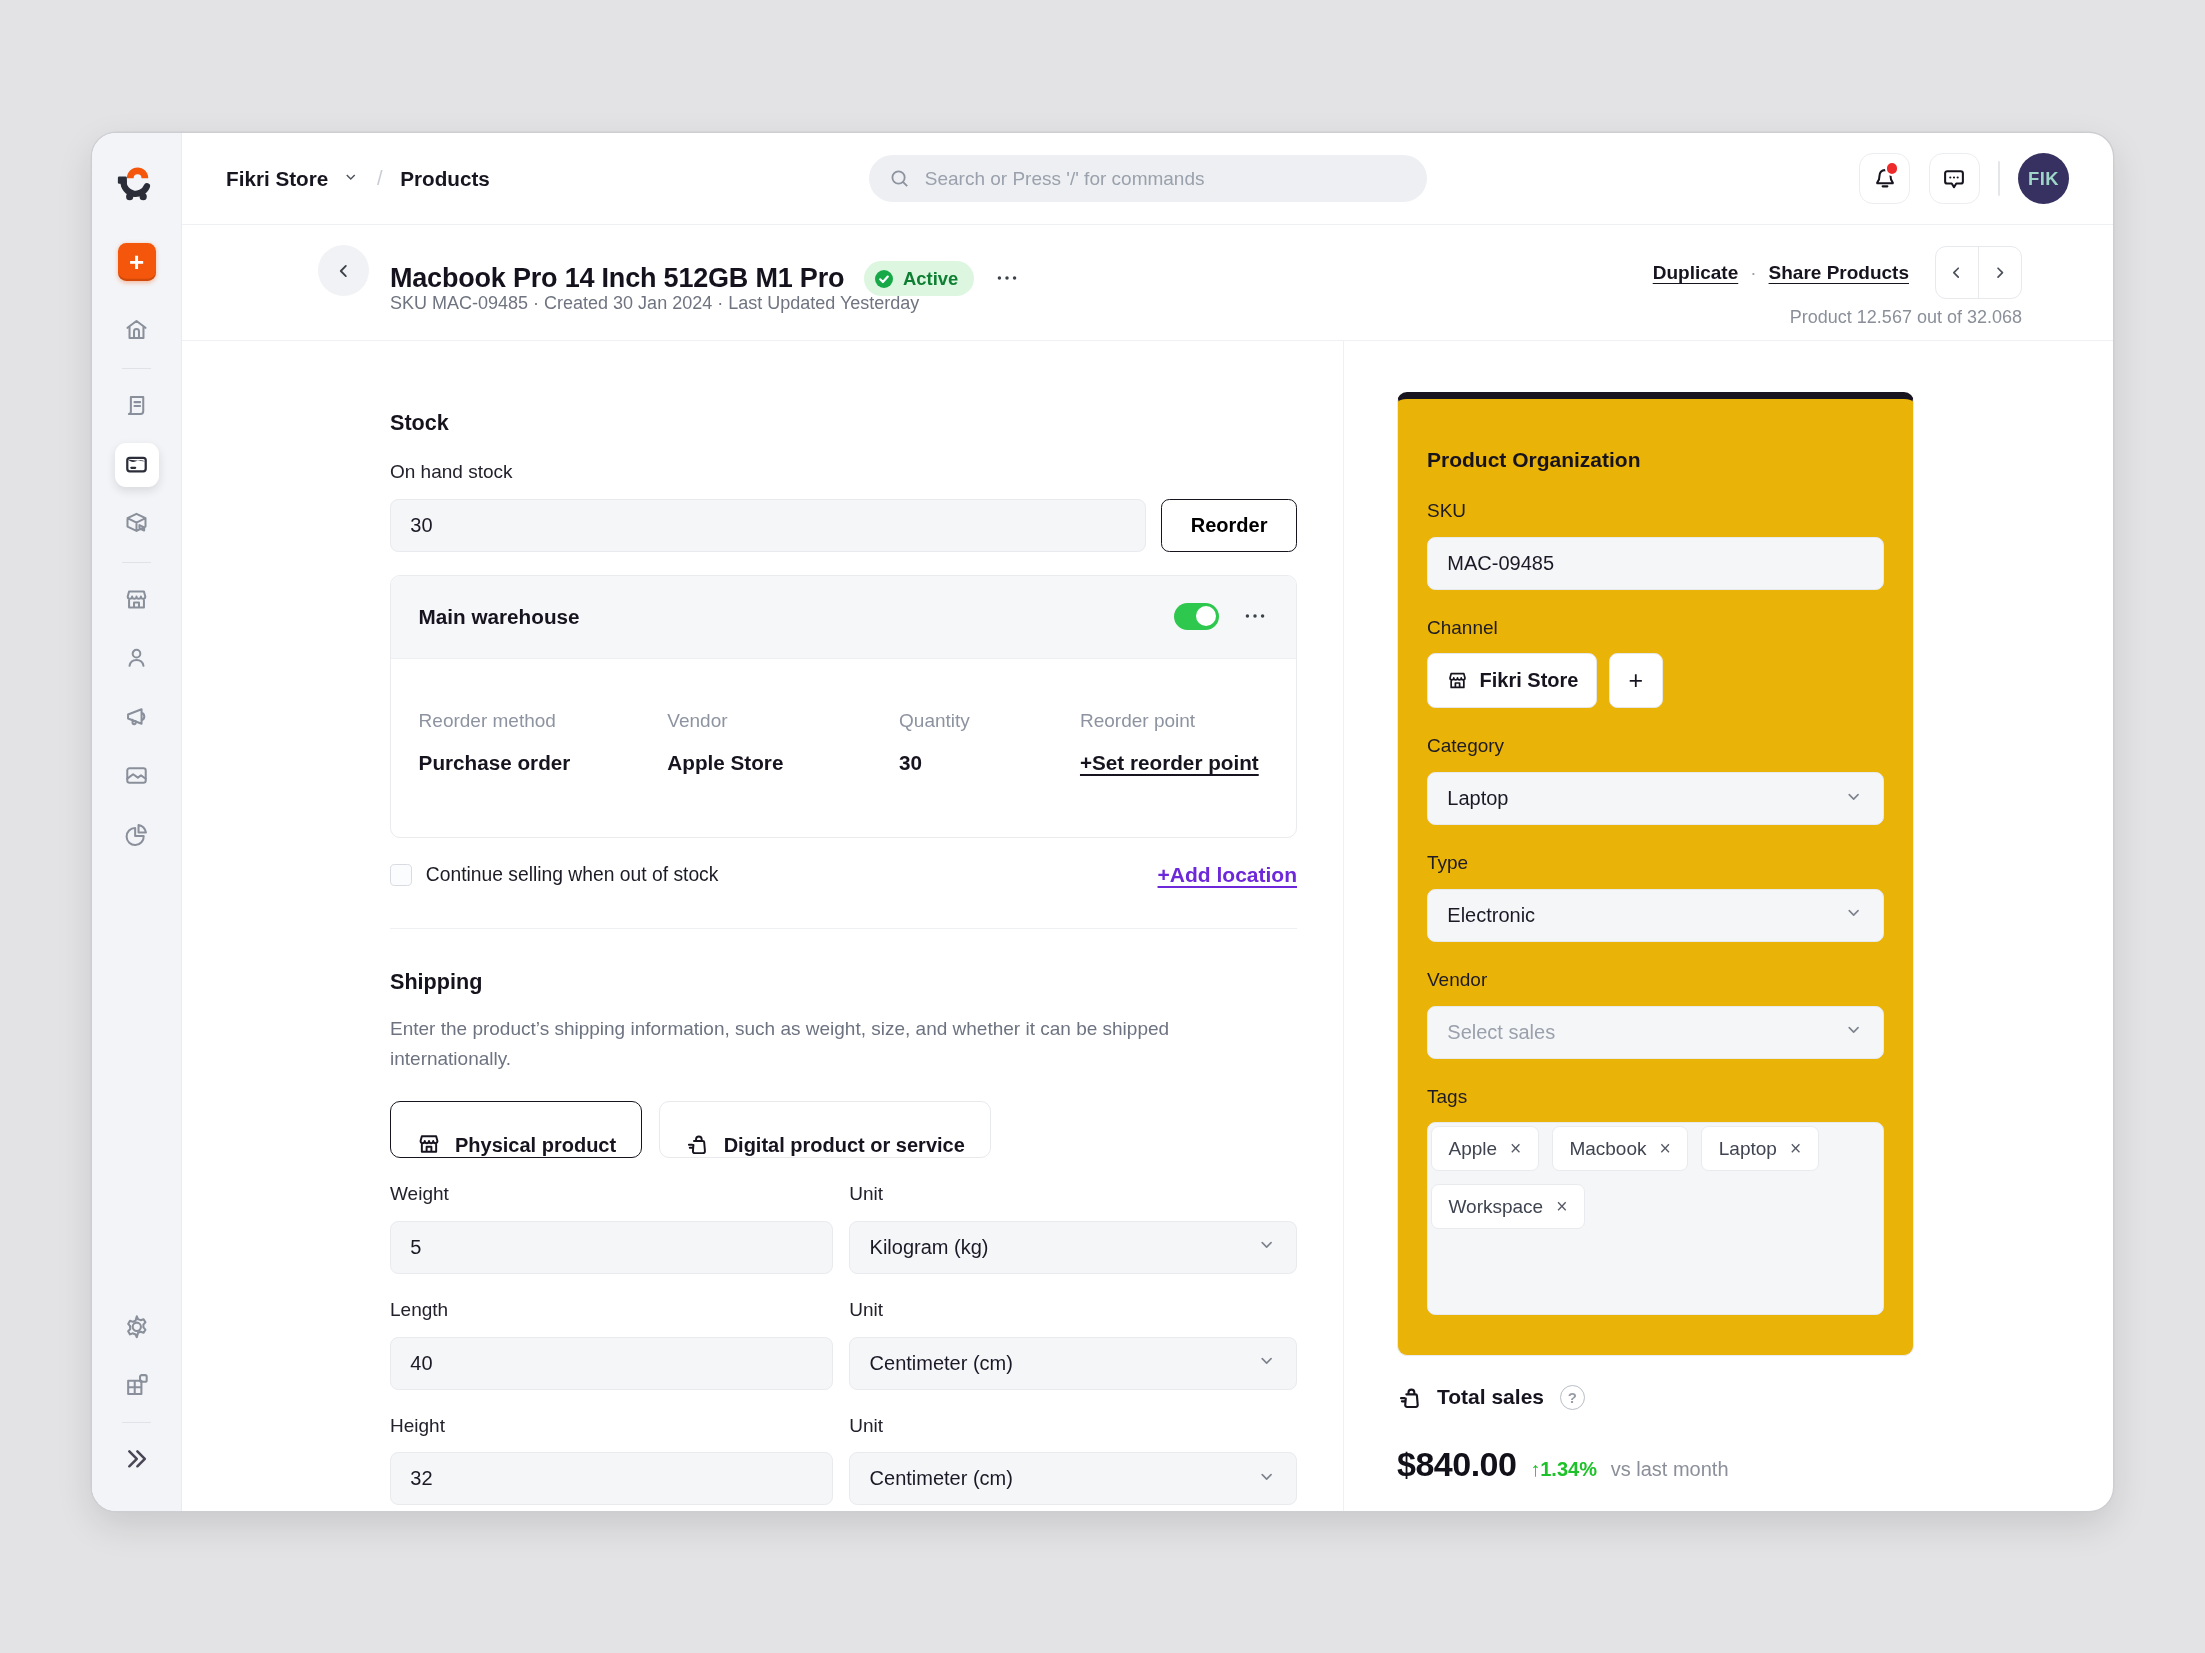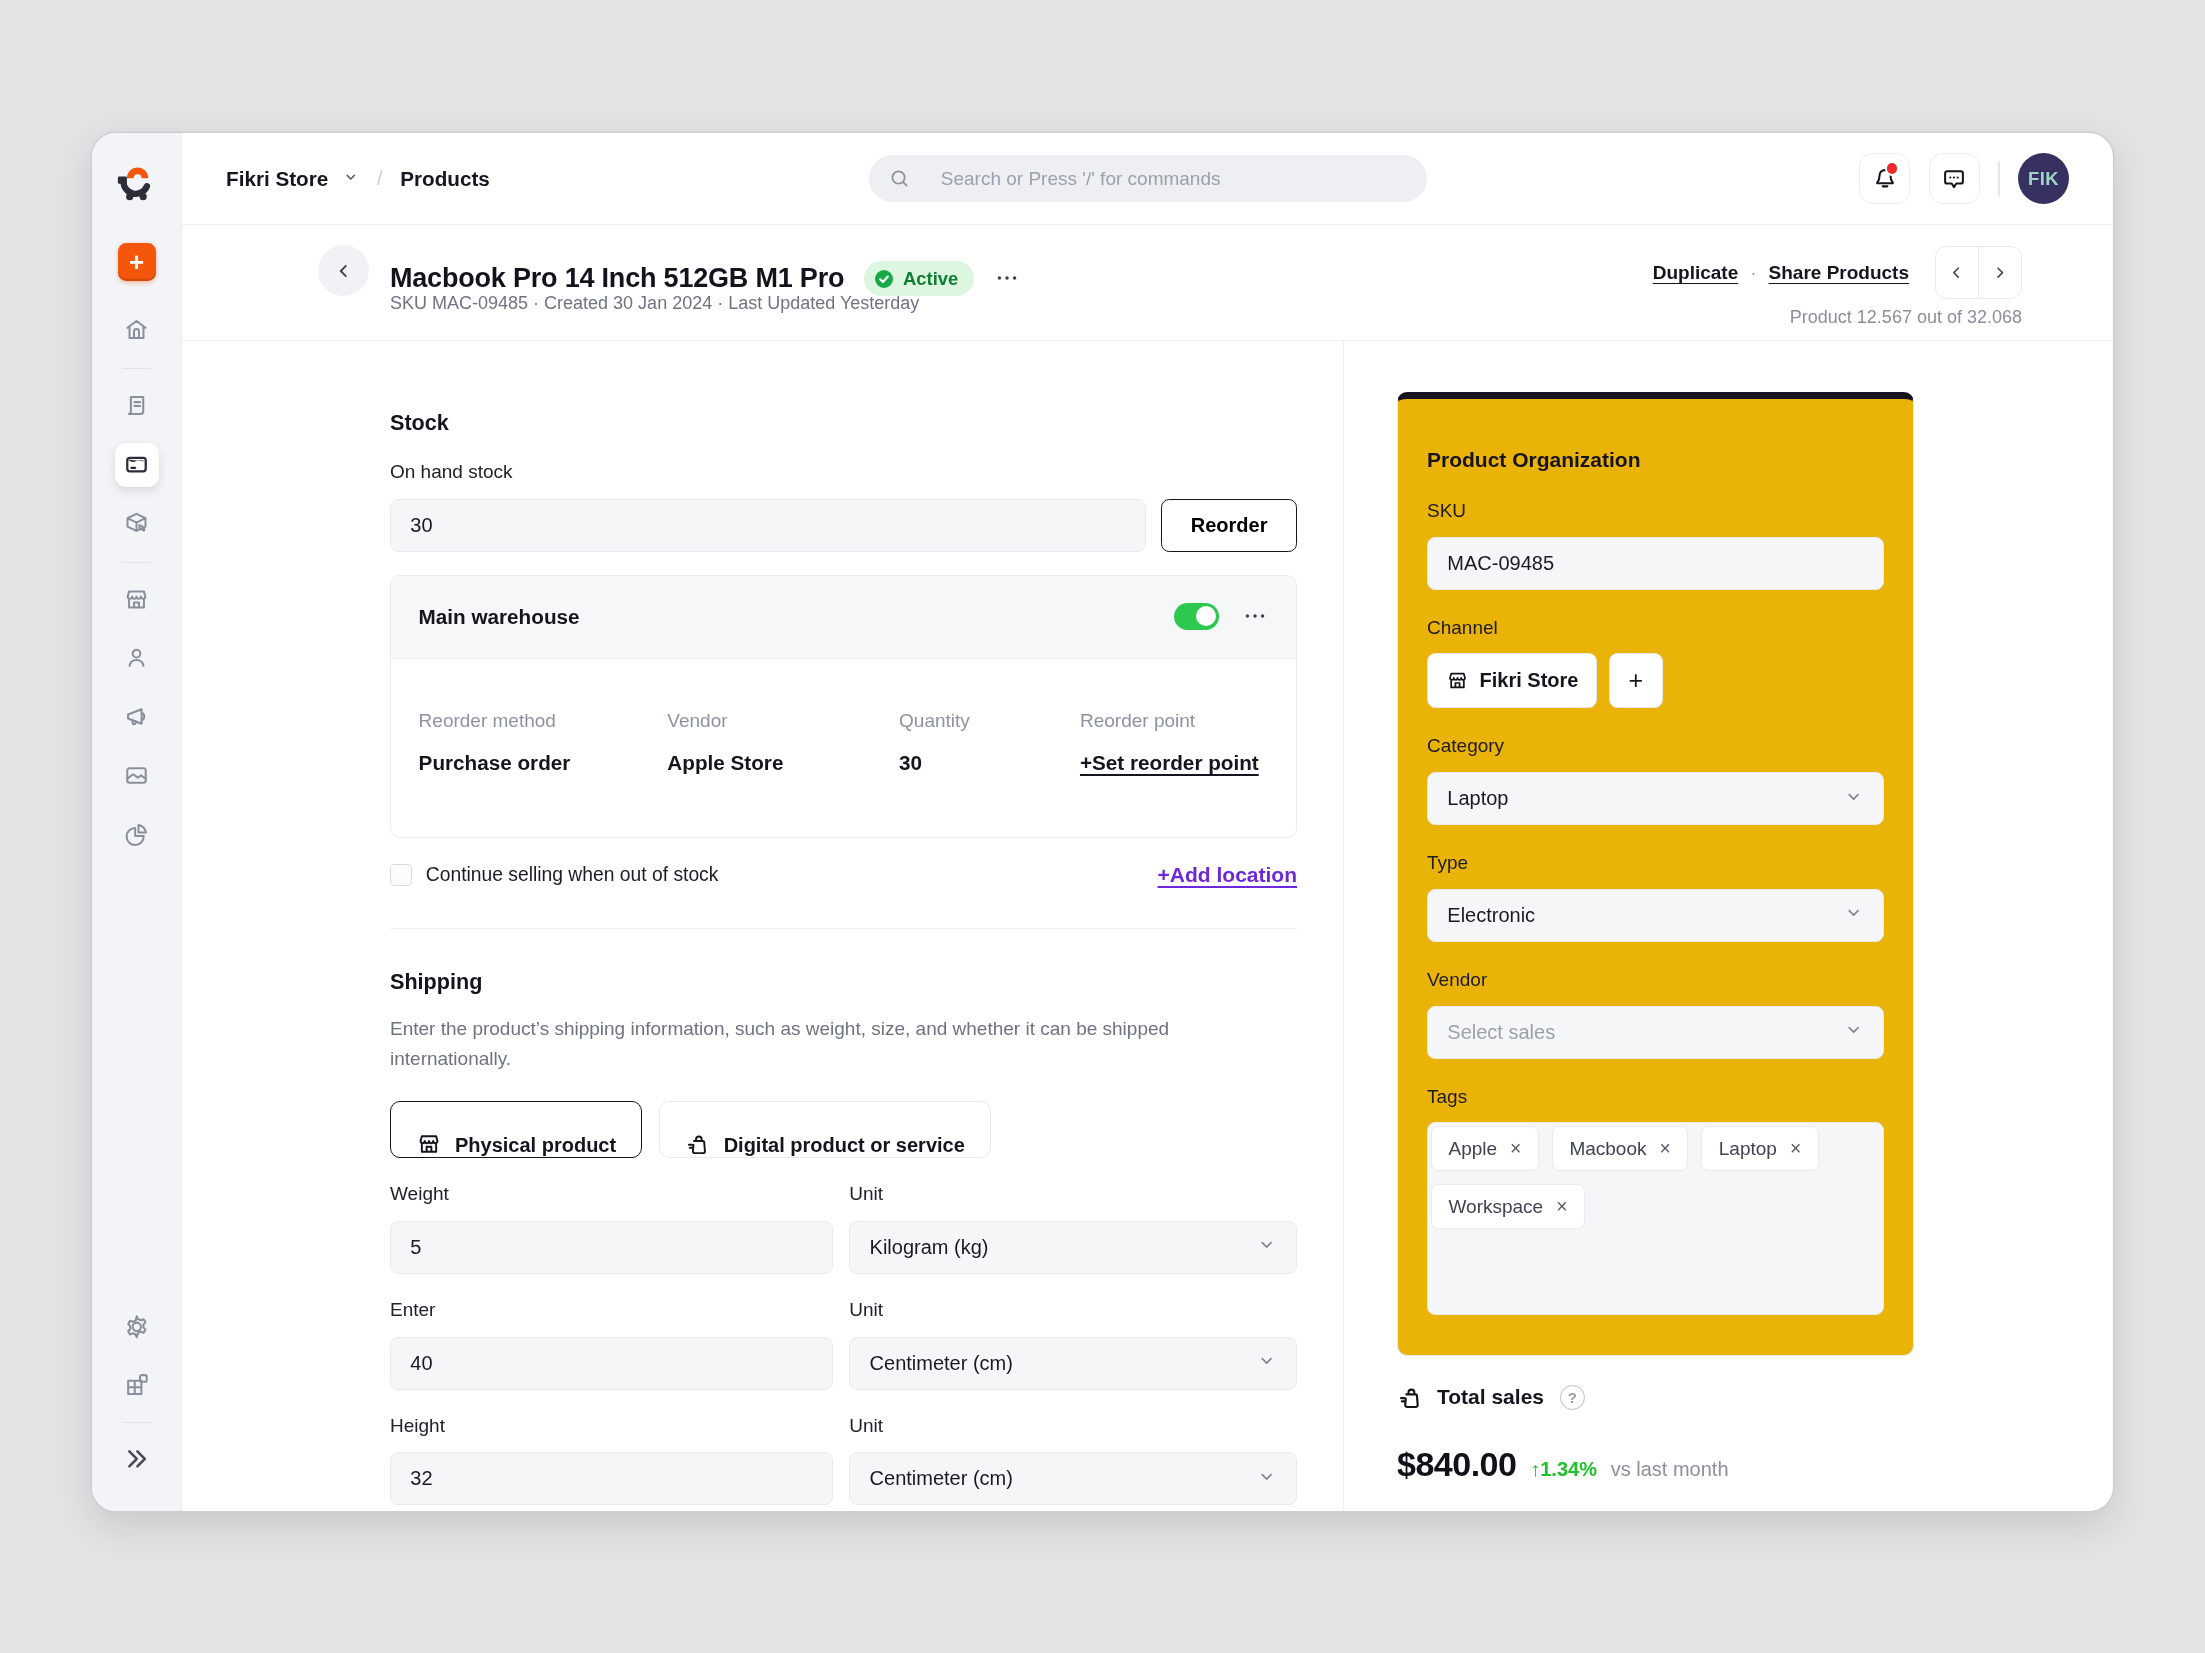--- a/index.html
+++ b/index.html
@@ -41,21 +41,21 @@
   .topbar{
     flex:0 0 92px;height:92px;display:flex;align-items:center;
     padding:0 44px;border-bottom:0.9px solid #eef0f3;position:relative;box-sizing:border-box;
   }
   .crumbs{display:flex;align-items:center;gap:13.8px;font-size:20.7px;font-weight:700;color:#17151f;}
   .crumb-caret svg{width:17.5px;height:17.5px;stroke:#51555f;stroke-width:2;fill:none;}
   .crumb-sep{color:#c9ccd2;font-weight:400;font-size:20px;padding:0 3.7px;}
   .searchwrap{
     position:absolute;left:50%;transform:translateX(-50%);
     width:558px;height:47px;background:#edeff2;border-radius:26px;
-    display:flex;align-items:center;padding:0 19.3px;gap:28px;box-sizing:border-box;
+    display:flex;align-items:center;padding:0 19.3px;gap:12px;box-sizing:border-box;
   }
   .searchwrap svg{width:23px;height:23px;stroke:#8d93a0;stroke-width:1.9;fill:none;flex:0 0 auto;}
   .searchwrap input{border:none;background:transparent;outline:none;font-size:19px;color:#3a3f4a;flex:1;font-family:inherit;}
   .searchwrap input::placeholder{color:#9aa1ac;}
   .tb-right{margin-left:auto;display:flex;align-items:center;gap:18.4px;}
   .iconbtn{
     width:51px;height:51px;border:0.9px solid #ecedf0;border-radius:13.8px;background:#fff;
     display:flex;align-items:center;justify-content:center;position:relative;box-sizing:border-box;
   }
   .iconbtn svg{width:26px;height:26px;stroke:#17141f;stroke-width:1.9;fill:none;stroke-linecap:round;stroke-linejoin:round;}
@@ -437,21 +437,21 @@
               <span>Kilogram (kg)</span>
               <span class="caret"><svg viewBox="0 0 24 24">
                     <path d="M6.5 9.5 L12 15 L17.5 9.5"></path>
                   </svg></span>
             </div>
           </div>
         </div>
 
         <div class="fpair">
           <div>
-            <div class="flabel">Enter</div>
+            <div class="flabel">Length</div>
             <div class="input">40</div>
           </div>
           <div>
             <div class="flabel">Unit</div>
             <div class="input select">
               <span>Centimeter (cm)</span>
               <span class="caret"><svg viewBox="0 0 24 24">
                     <path d="M6.5 9.5 L12 15 L17.5 9.5"></path>
                   </svg></span>
             </div>

